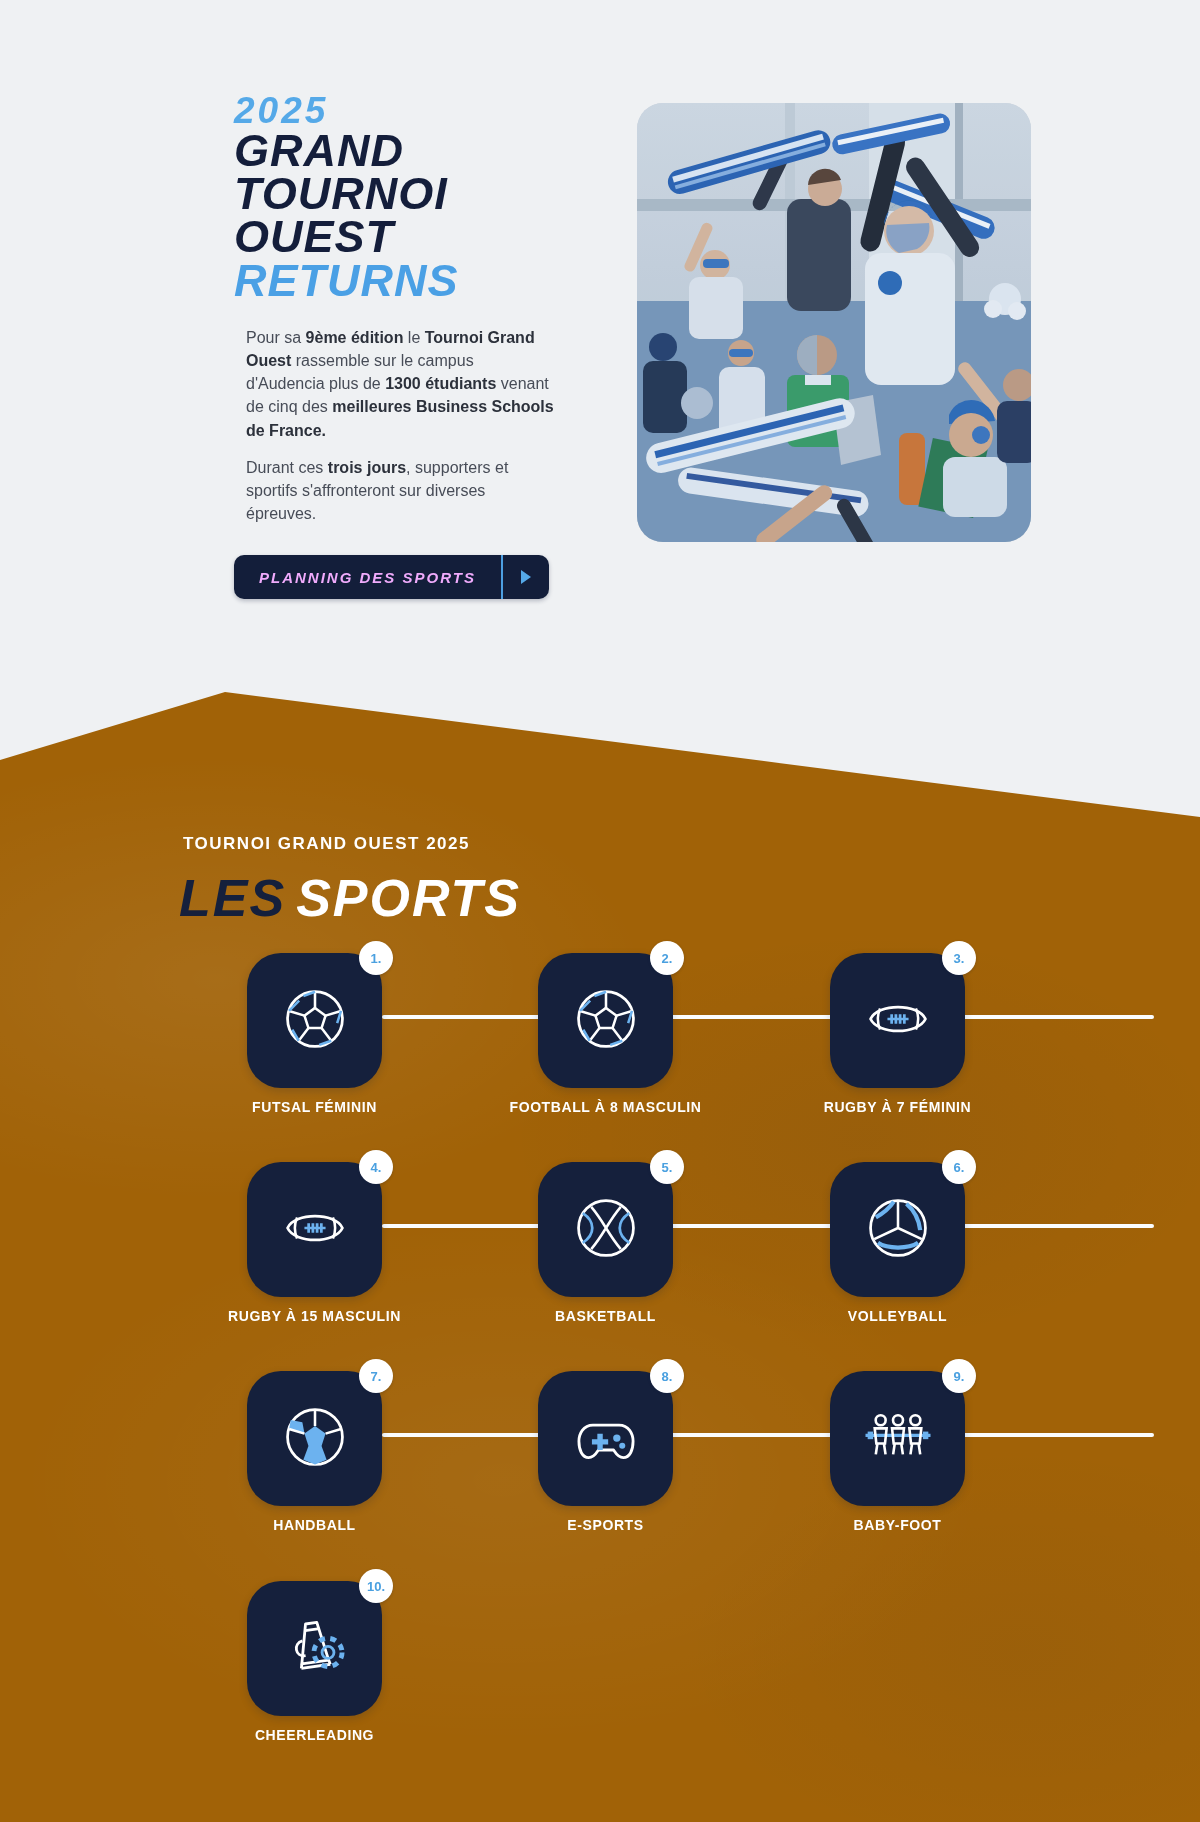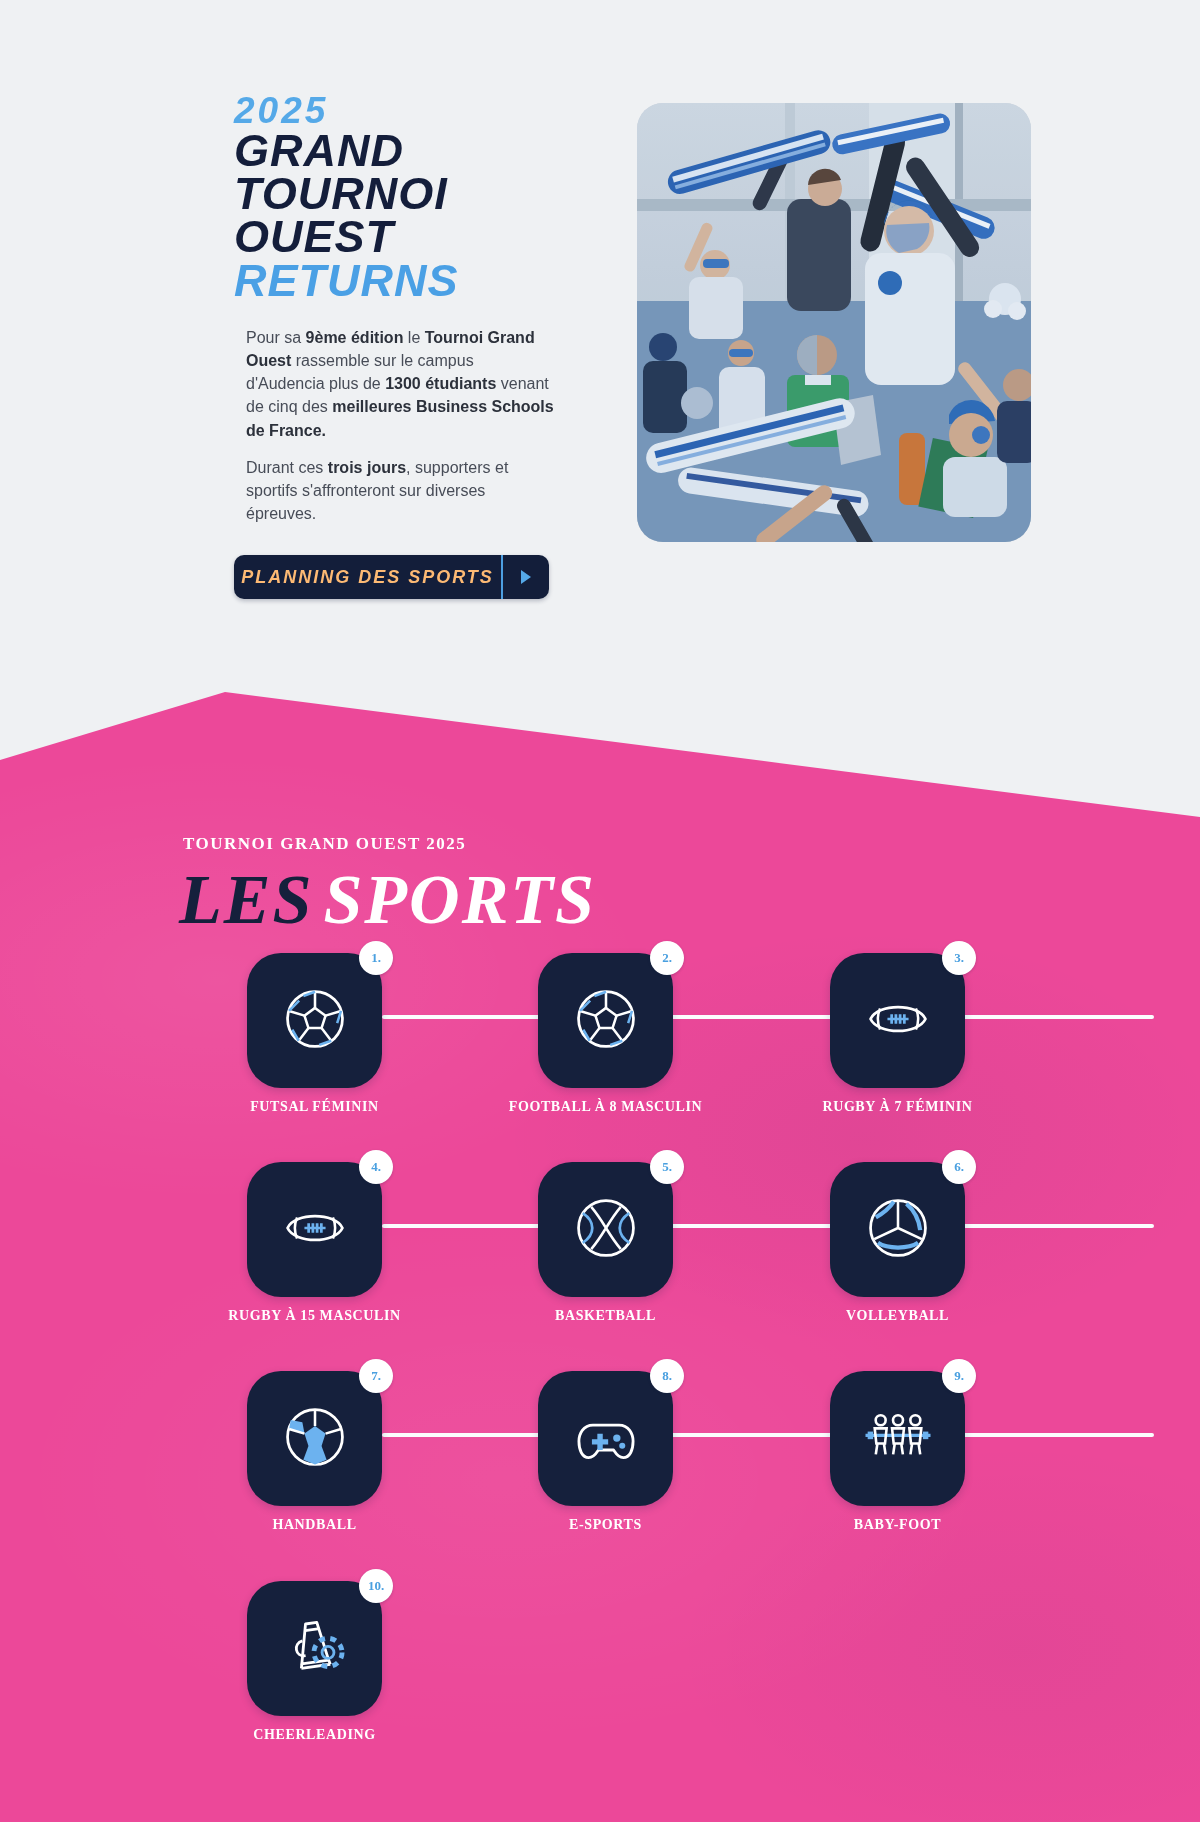--- a/index.html
+++ b/index.html
@@ -29,58 +29,57 @@
   .para:first-of-type{margin-top:24px;}
   .b{font-weight:bold;color:#2c313b;}
   .lnk{color:#4da4e8;text-decoration:none;cursor:pointer;}
   .cta{
     margin-top:30px;display:flex;align-items:stretch;width:315px;height:44px;
     background:#131e3a;border-radius:10px;cursor:pointer;text-decoration:none;
     box-shadow:0 2px 4px rgba(15,25,55,.25);
   }
   .cta-label{
     flex:1;display:flex;align-items:center;justify-content:center;
-    font-size:18px;font-weight:bold;font-style:italic;letter-spacing:2px;
-    color:#fdba74;
+    font-size:15px;font-weight:bold;font-style:italic;letter-spacing:2px;
+    color:#f0abfc;
   }
   .cta-arrowzone{
     width:46px;display:flex;align-items:center;justify-content:center;
     border-left:2px solid #4d9fe2;
   }
   .tri{
     width:0;height:0;border-left:10px solid #55a9e8;
     border-top:7px solid transparent;border-bottom:7px solid transparent;
   }
   .photo{
     position:absolute;left:637px;top:103px;width:394px;height:439px;
     border-radius:26px;overflow:hidden;background:#c9d2da;
   }
   .photo svg{display:block;}
   
   .sports{
     position:absolute;left:0;top:682px;width:1200px;height:1140px;
-    background:#ec4899;
+    background:#a16207;
     clip-path:polygon(0 78px,225px 10px,1200px 135px,1200px 1140px,0 1140px);
-    font-family:Liberation Serif, serif;
   }
   .texture{
     position:absolute;inset:0;pointer-events:none;
     background:
       radial-gradient(620px 320px at 18% 26%, rgba(255,255,255,.07), transparent 70%),
       radial-gradient(520px 300px at 72% 40%, rgba(10,30,80,.05), transparent 70%),
       radial-gradient(700px 380px at 42% 70%, rgba(255,255,255,.05), transparent 70%),
       radial-gradient(500px 300px at 85% 85%, rgba(10,30,80,.04), transparent 70%);
   }
   .eyebrow{
     position:absolute;left:183px;top:152px;
     font-size:17px;font-weight:bold;color:#ffffff;letter-spacing:1.5px;
   }
   .big-title{
-    position:absolute;left:179px;top:179px;
-    font-size:70px;font-weight:bold;font-style:italic;letter-spacing:2px;
+    position:absolute;left:179px;top:188px;
+    font-size:52px;font-weight:bold;font-style:italic;letter-spacing:2px;
     line-height:1.1;white-space:nowrap;
   }
   .big-title .dark{color:#15203c;margin-right:10px;}
   .big-title .light{color:#ffffff;}
   .connector{
     position:absolute;height:4px;background:#fbfdfe;z-index:0;border-radius:2px;
   }
   .cell{position:absolute;width:135px;z-index:1;}
   .card{
     position:relative;width:135px;height:135px;border-radius:34px;

